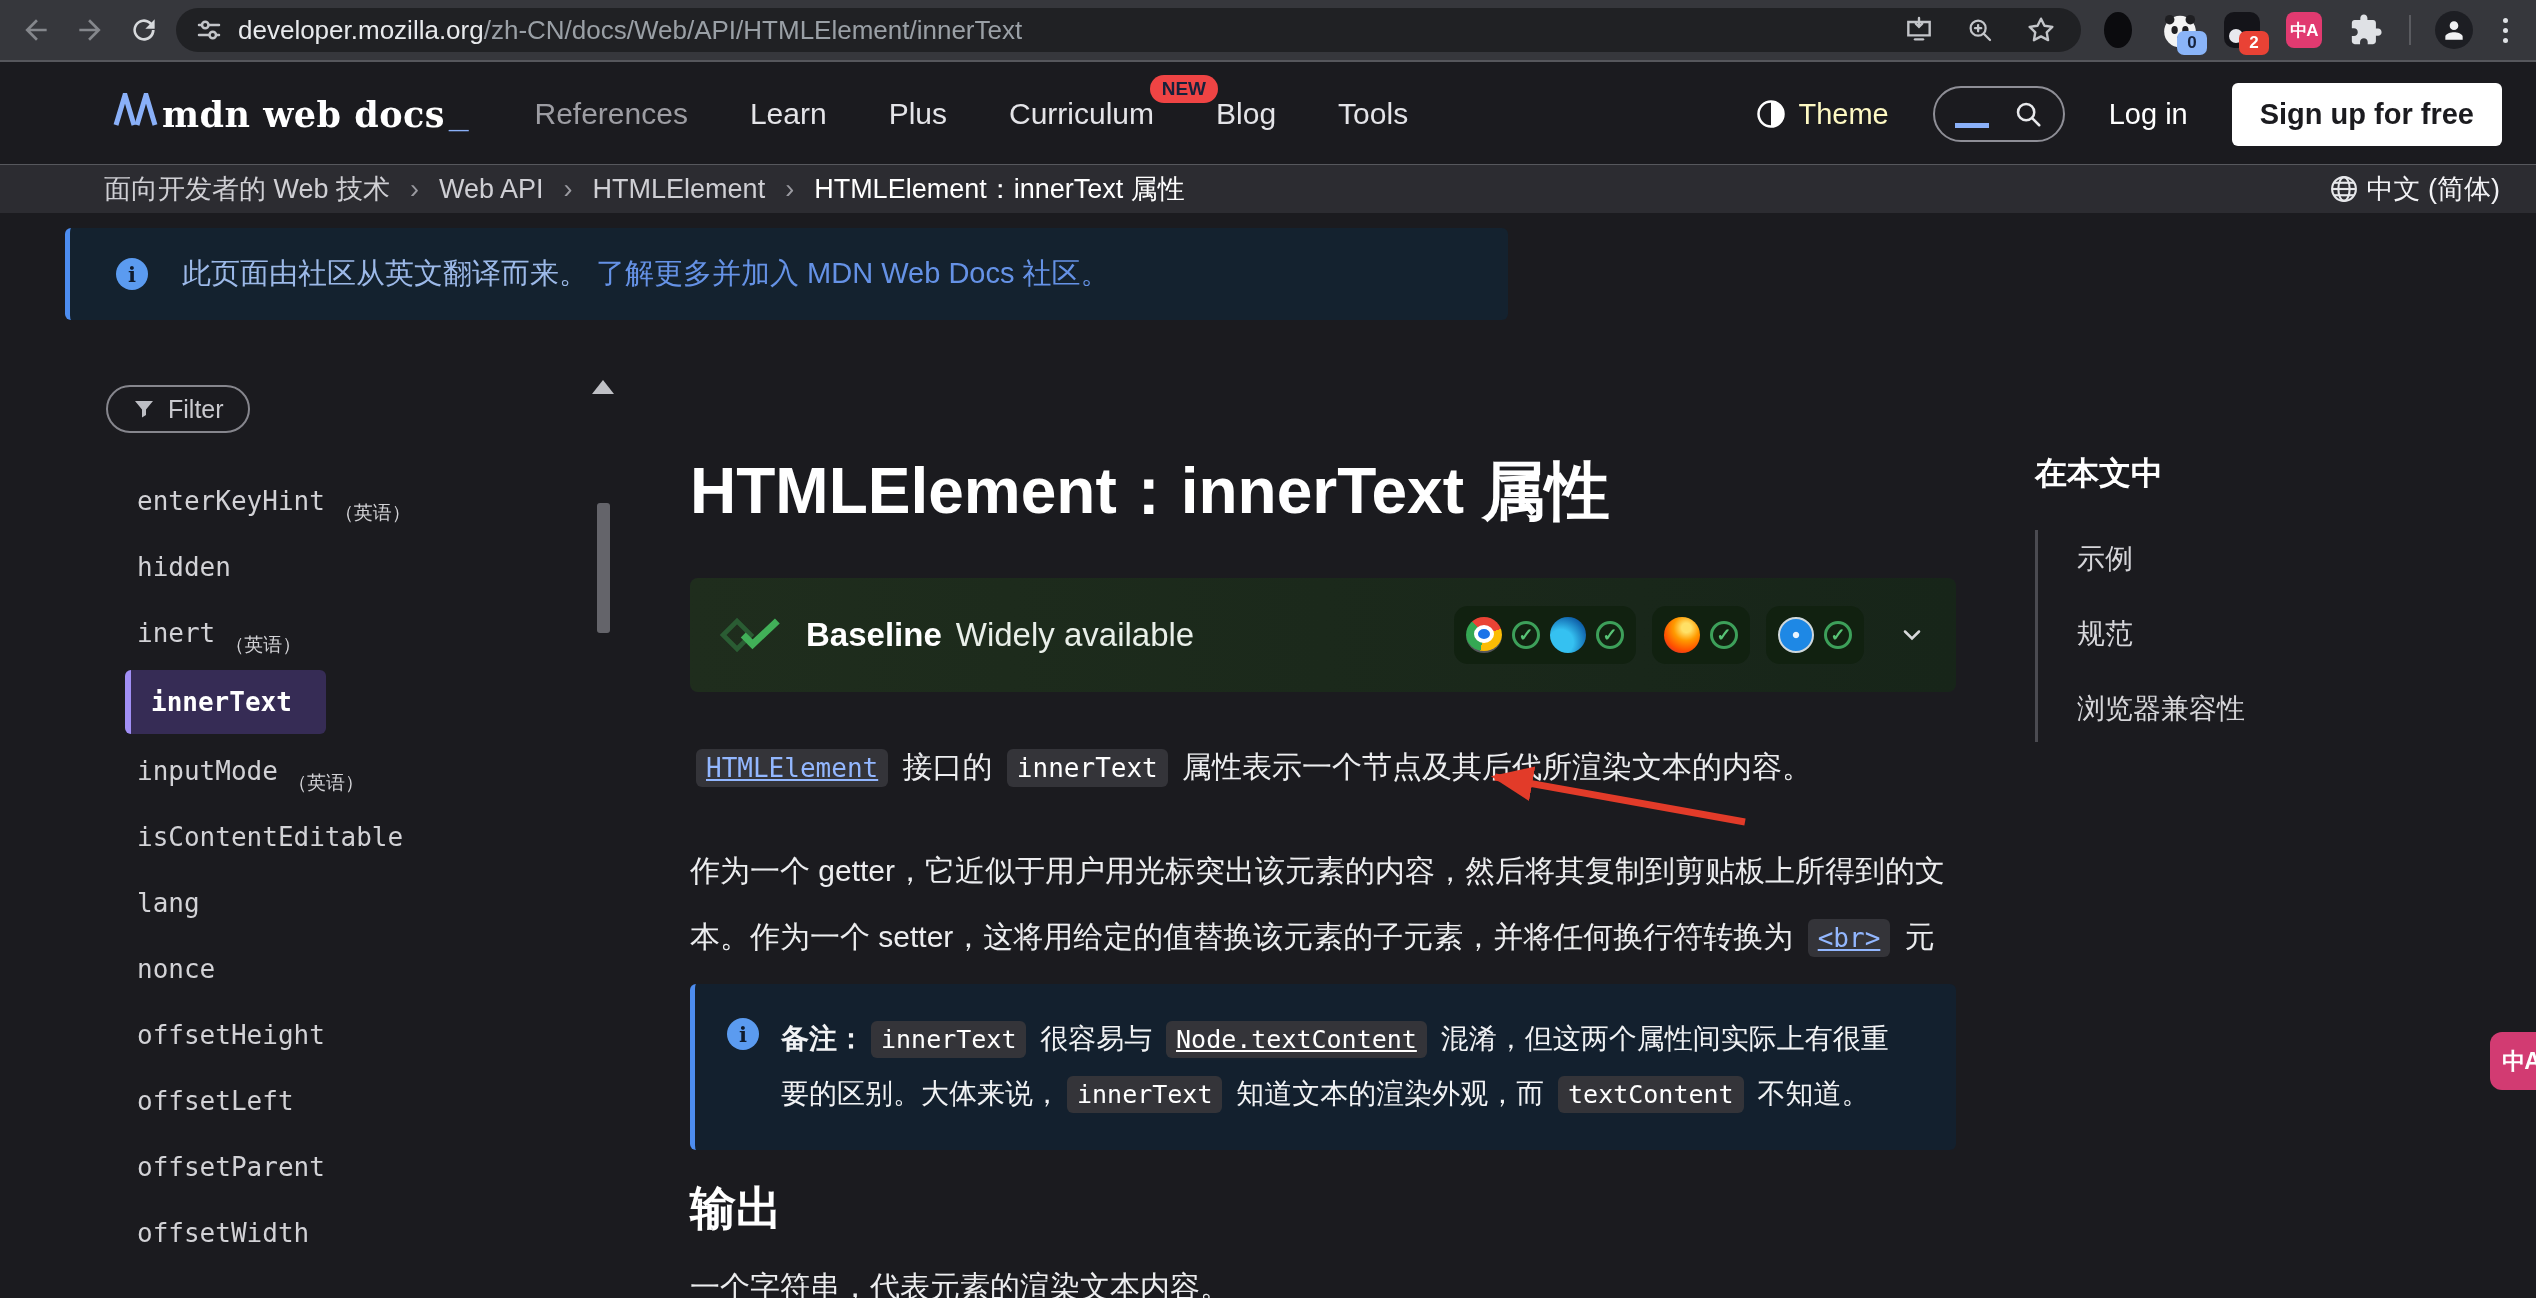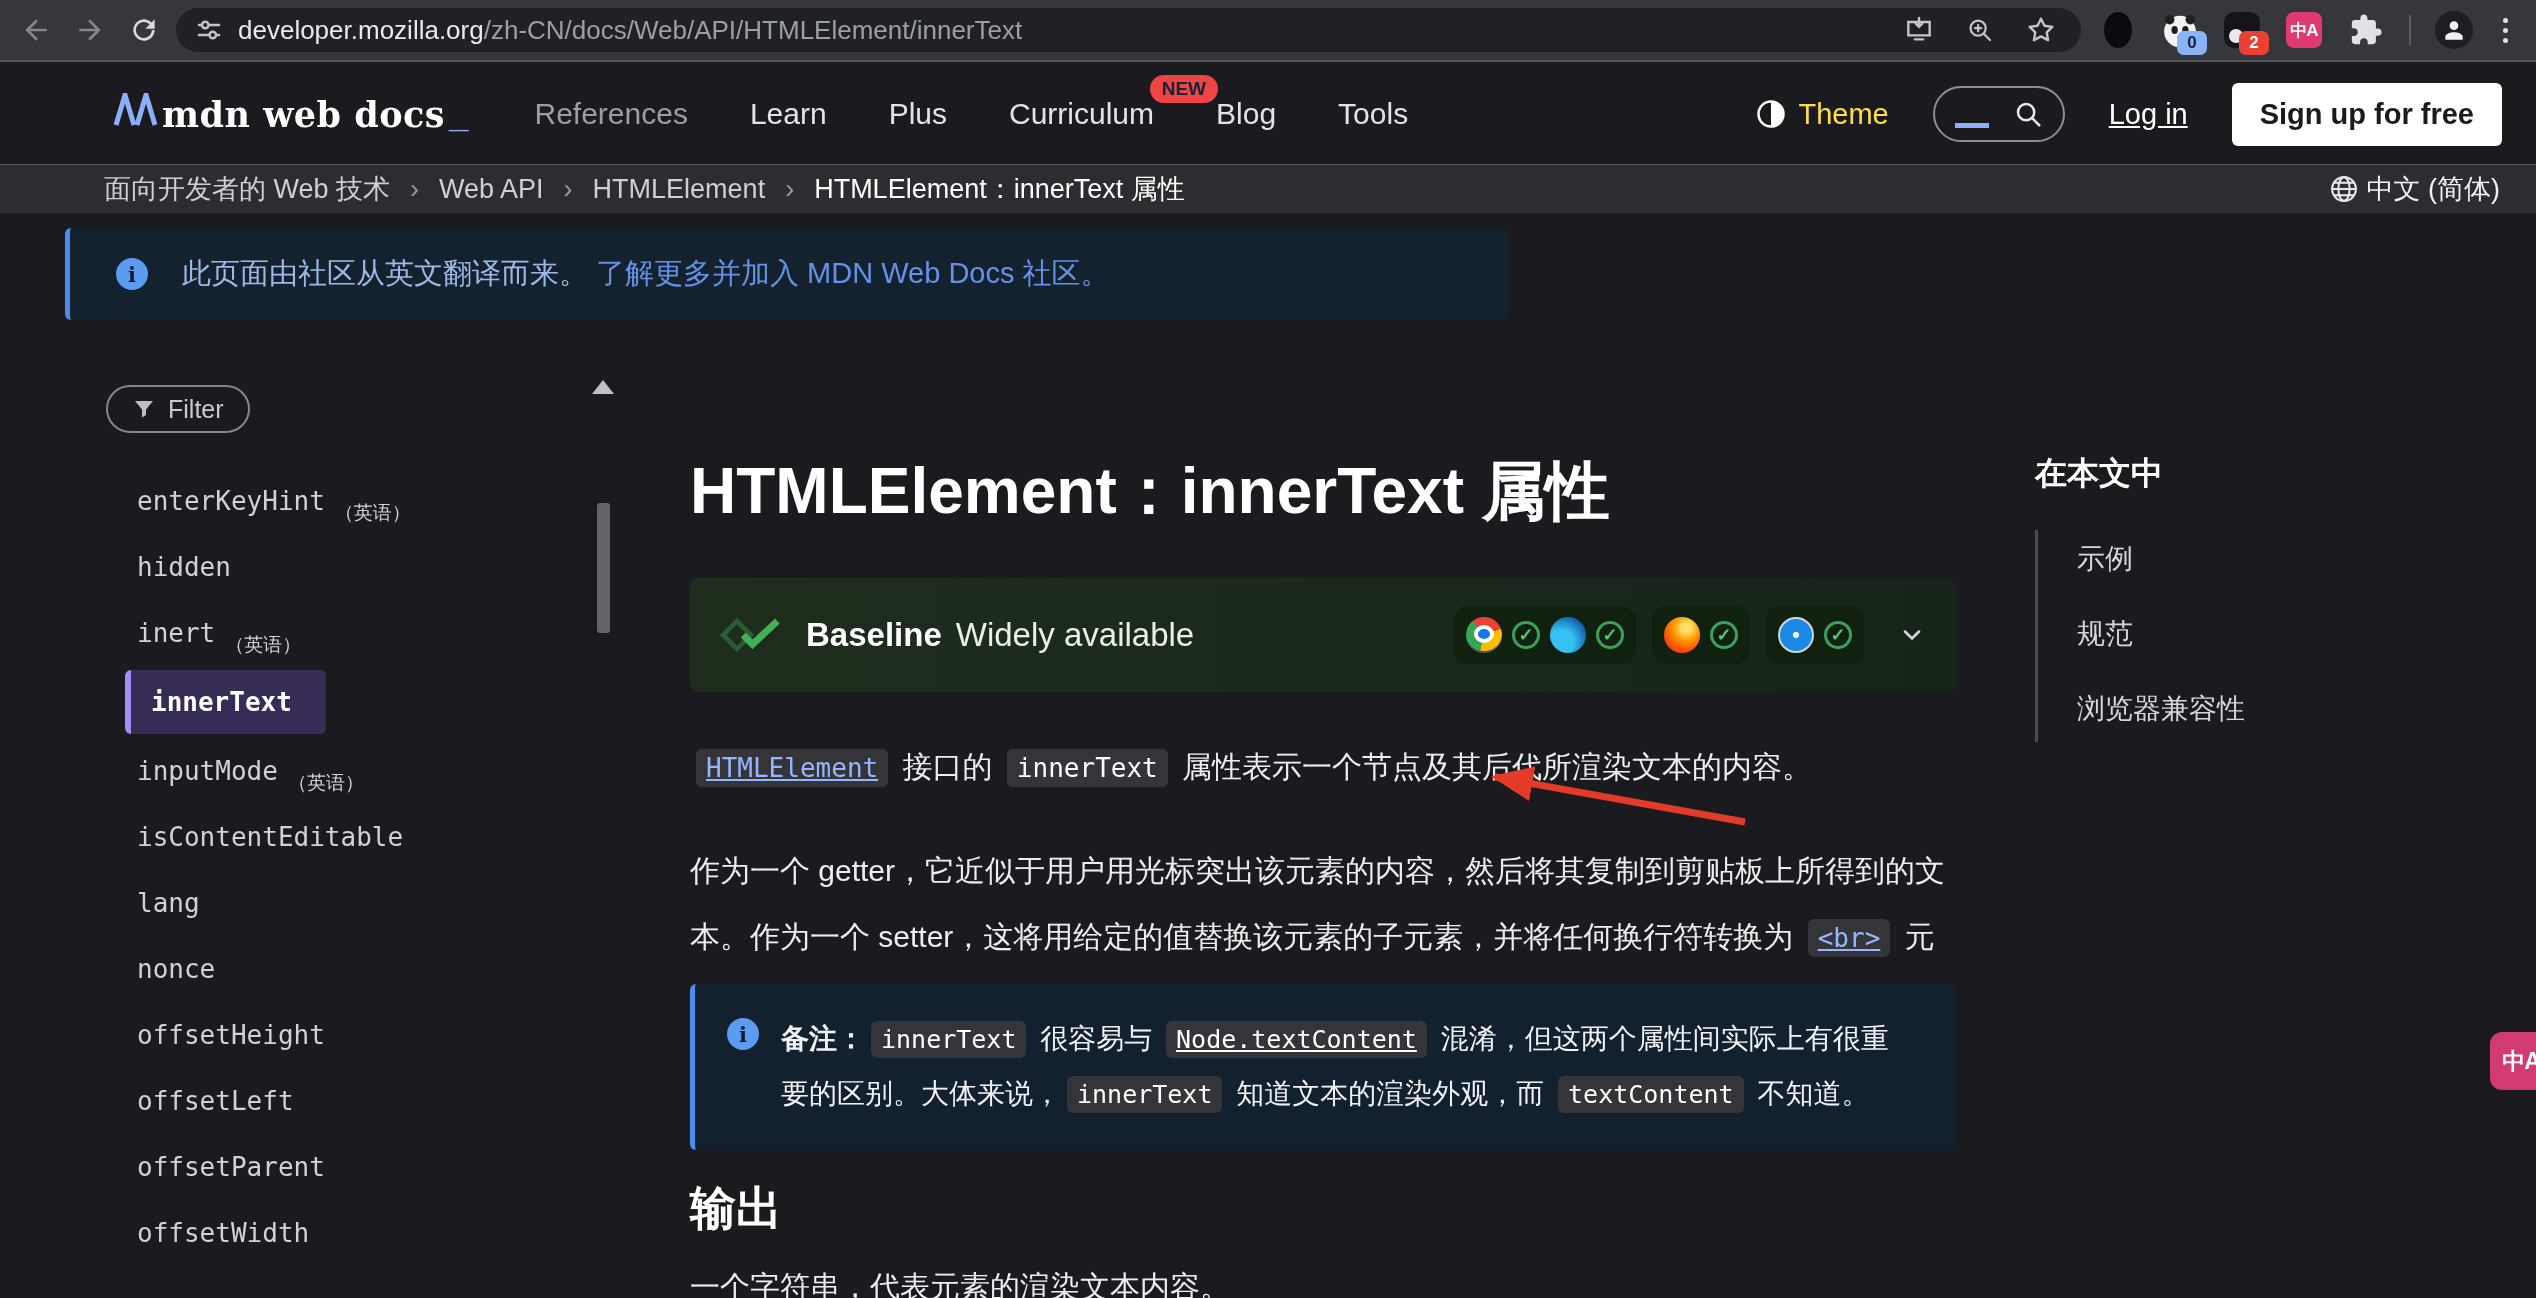--- a/index.html
+++ b/index.html
@@ -36,25 +36,25 @@
            padding:0 34px 0 112px;box-sizing:border-box;}
   .logo{display:flex;align-items:baseline;gap:4px;}
   .logo-text{font-family:"DejaVu Serif",serif;font-weight:bold;font-size:35px;color:#fff;letter-spacing:.5px;}
   .logo-underscore{color:#8ab0f8;font-weight:bold;font-size:35px;}
   .nav{display:flex;align-items:center;gap:62px;margin-left:66px;font-size:30px;color:#e4e4e8;}
   .nav .muted{color:#9d9da3;}
   .navitem{position:relative;cursor:pointer;}
   .newbadge{position:absolute;top:-22px;right:-64px;background:#ef4444;color:#16223c;font-size:19px;font-weight:bold;
             padding:3px 12px;border-radius:999px;}
   .headright{margin-left:auto;display:flex;align-items:center;gap:44px;}
-  .theme{display:flex;align-items:center;gap:12px;font-size:29px;color:#fde047;}
+  .theme{display:flex;align-items:center;gap:12px;font-size:29px;color:#fef9c3;}
   .searchpill{width:132px;height:56px;border:2px solid #8e8e96;border-radius:28px;display:flex;align-items:center;
               justify-content:space-between;padding:0 20px;box-sizing:border-box;}
   .cursorbar{width:34px;height:5px;background:#8ab0f8;margin-top:22px;}
-  .login{font-size:29px;color:#fff;text-decoration:underline;}
+  .login{font-size:29px;color:#fff;}
   .signup{background:#fff;color:#1b1b1f;font-size:29px;font-weight:600;padding:15px 28px;border-radius:6px;border:none;}
 
   
   .crumbbar{position:absolute;top:164px;left:0;width:2536px;height:49px;background:#2c2c31;border-top:1px solid #57585d;
             display:flex;align-items:center;padding:0 36px 0 104px;box-sizing:border-box;font-size:27px;color:#cfcfd4;}
   .crumbs{display:flex;align-items:center;gap:20px;}
   .crumb{white-space:nowrap;}
   .crumb.current{color:#fff;}
   .csep{color:#9a9aa0;}
   .lang{margin-left:auto;display:flex;align-items:center;gap:8px;color:#f2f2f5;}

